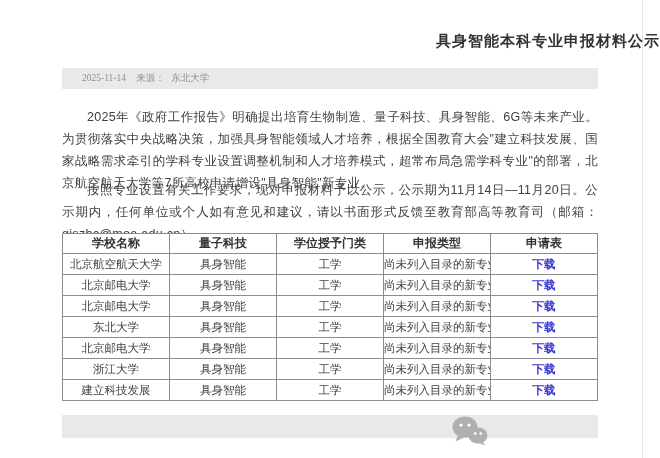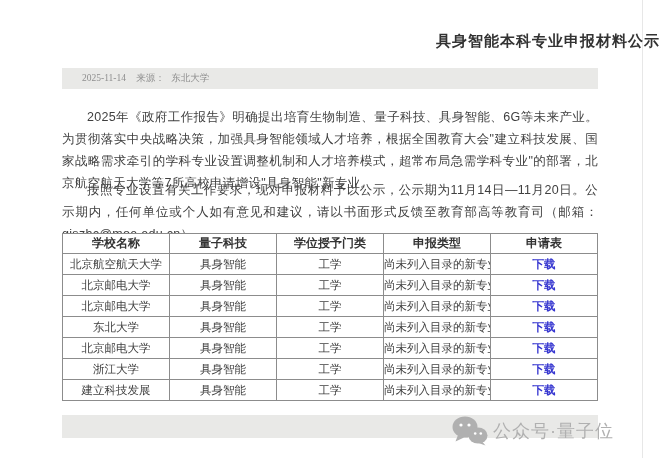--- a/index.html
+++ b/index.html
@@ -136,15 +136,14 @@
         <ellipse cx="13" cy="11" rx="12.5" ry="10.5" fill="#b0b0b0"></ellipse>
         <path d="M6 19 L3.5 25.5 L12 21.5 Z" fill="#b0b0b0"></path>
         <ellipse cx="26" cy="19.5" rx="9.5" ry="8" fill="#b0b0b0"></ellipse>
         <path d="M30.5 26 L33.5 29.5 L26.5 27 Z" fill="#b0b0b0"></path>
         <circle cx="9" cy="9" r="1.6" fill="#ffffff"></circle>
         <circle cx="17" cy="9" r="1.6" fill="#ffffff"></circle>
         <circle cx="23.2" cy="17.5" r="1.3" fill="#ffffff"></circle>
         <circle cx="28.8" cy="17.5" r="1.3" fill="#ffffff"></circle>
       </svg>
     </span>
-    <span>公众号·量子位</span>
   </div>
 </div>
 
 </body></html>

